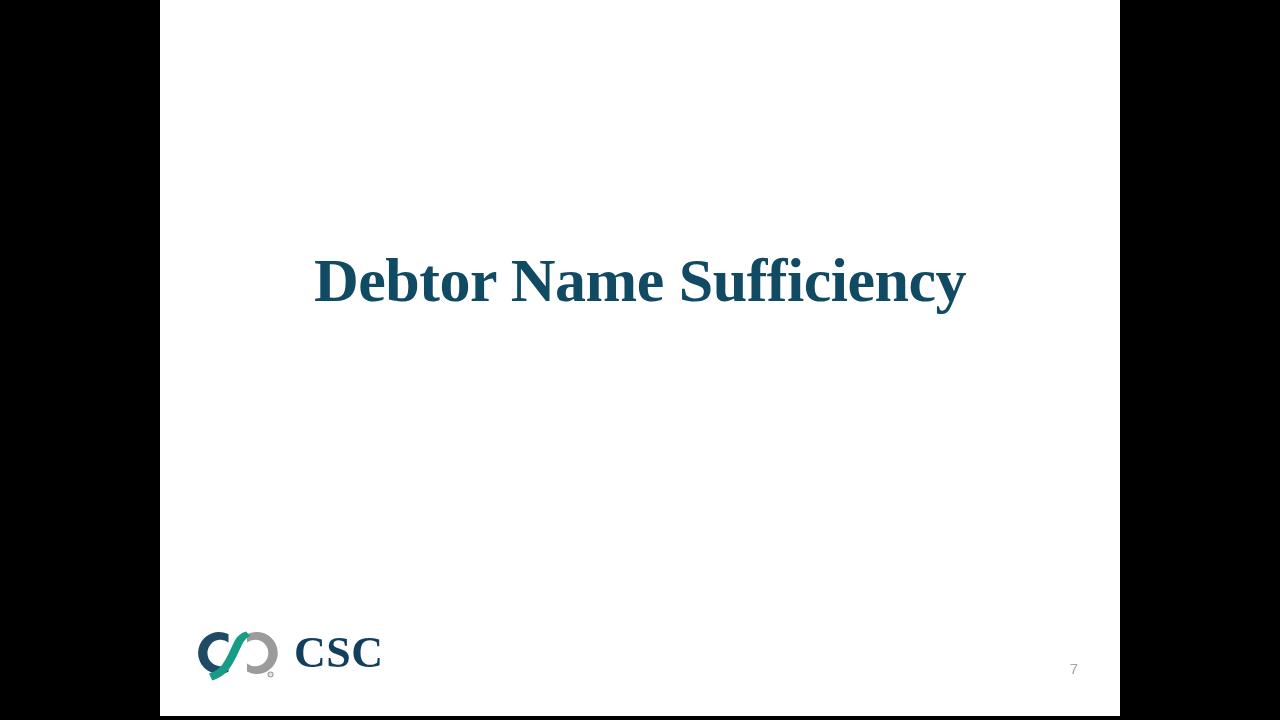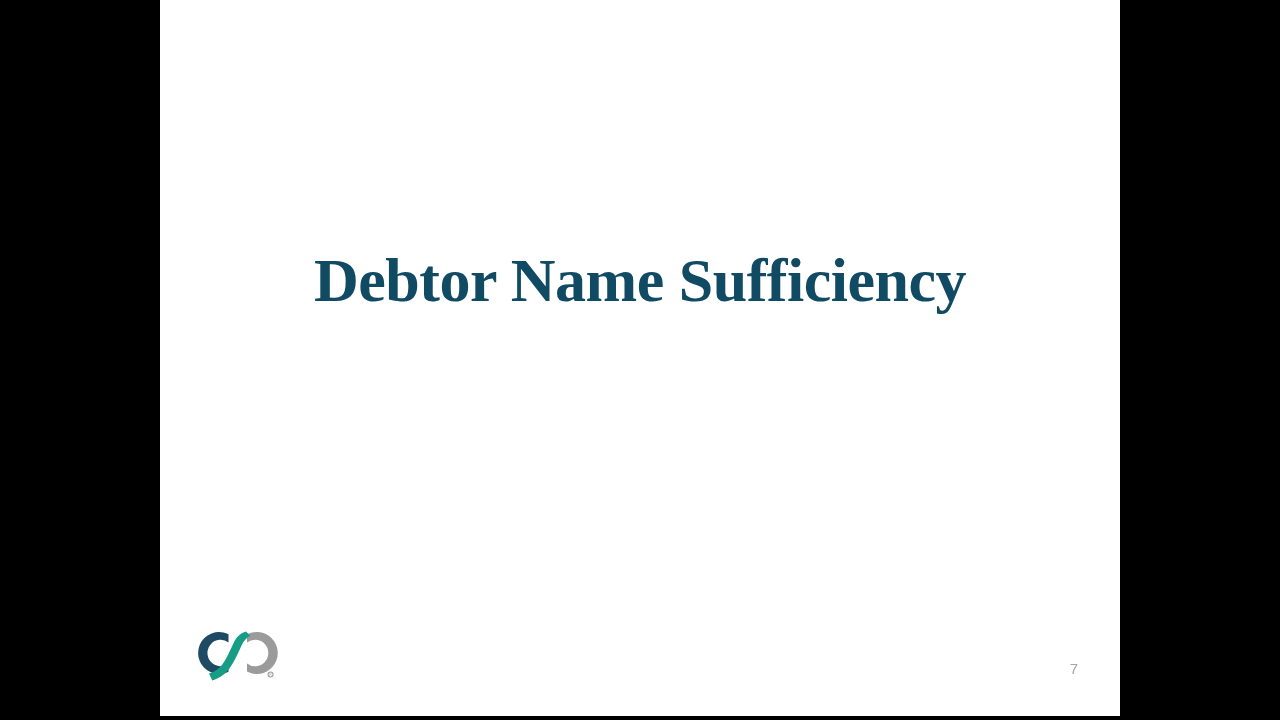--- a/index.html
+++ b/index.html
@@ -150,18 +150,19 @@
                    C32.0 54.2 37.6 49.6 41.6 44.2
                    C46.8 37.2 49.8 29.2 53.2 22.2
                    C56.0 16.4 58.8 13.4 62.4 12.0
                    Z" fill="#179C85"></path>
 
           <circle cx="82.5" cy="50.5" r="3.0" fill="#9B9B9B"></circle>
           <circle cx="82.5" cy="50.5" r="1.9" fill="#ffffff"></circle>
           <text x="82.5" y="52.4" font-size="3.4" text-anchor="middle" fill="#9B9B9B" font-family="Liberation Sans, sans-serif">R</text>
         </svg>
       </span>
+      <span class="logo-wordmark">CSC</span>
     </div>
 
     <div class="page-number">7</div>
 
   </div>
 </div>
 
 </body></html>

